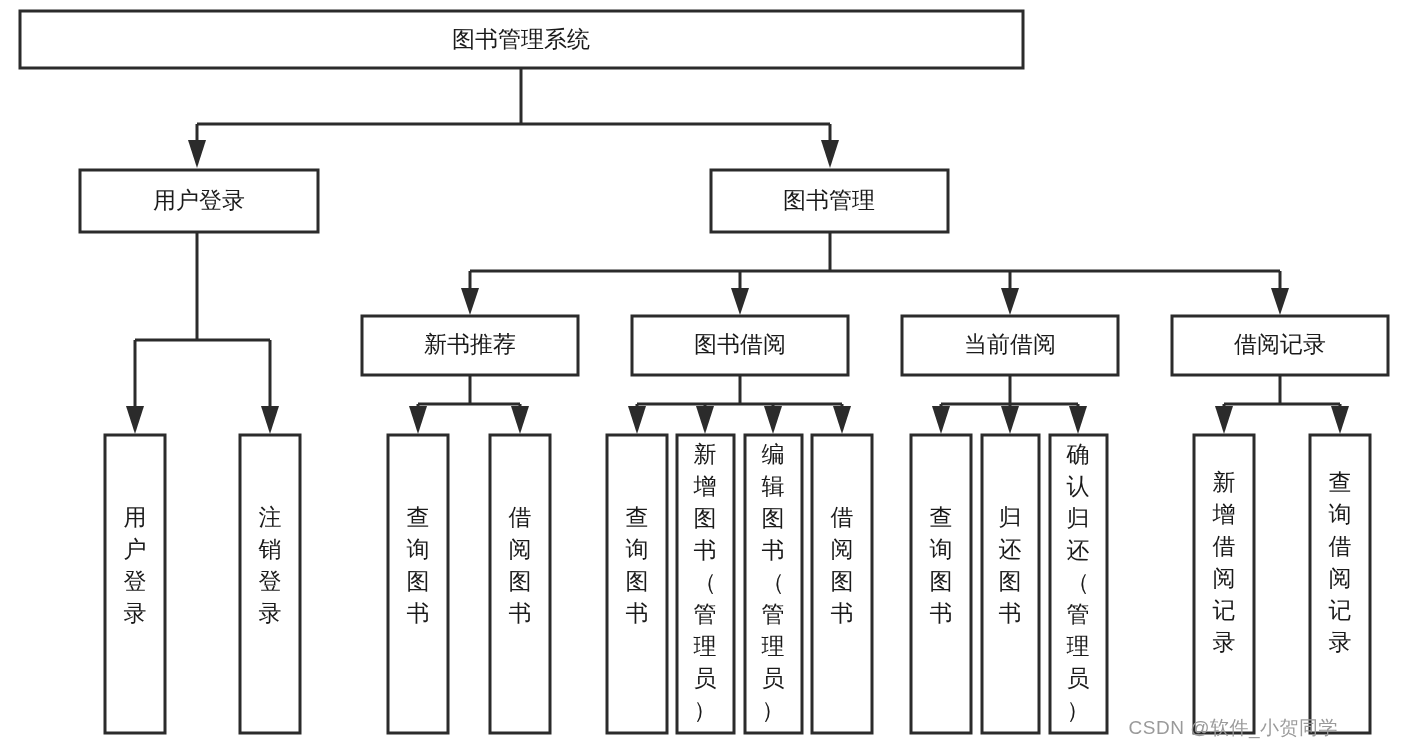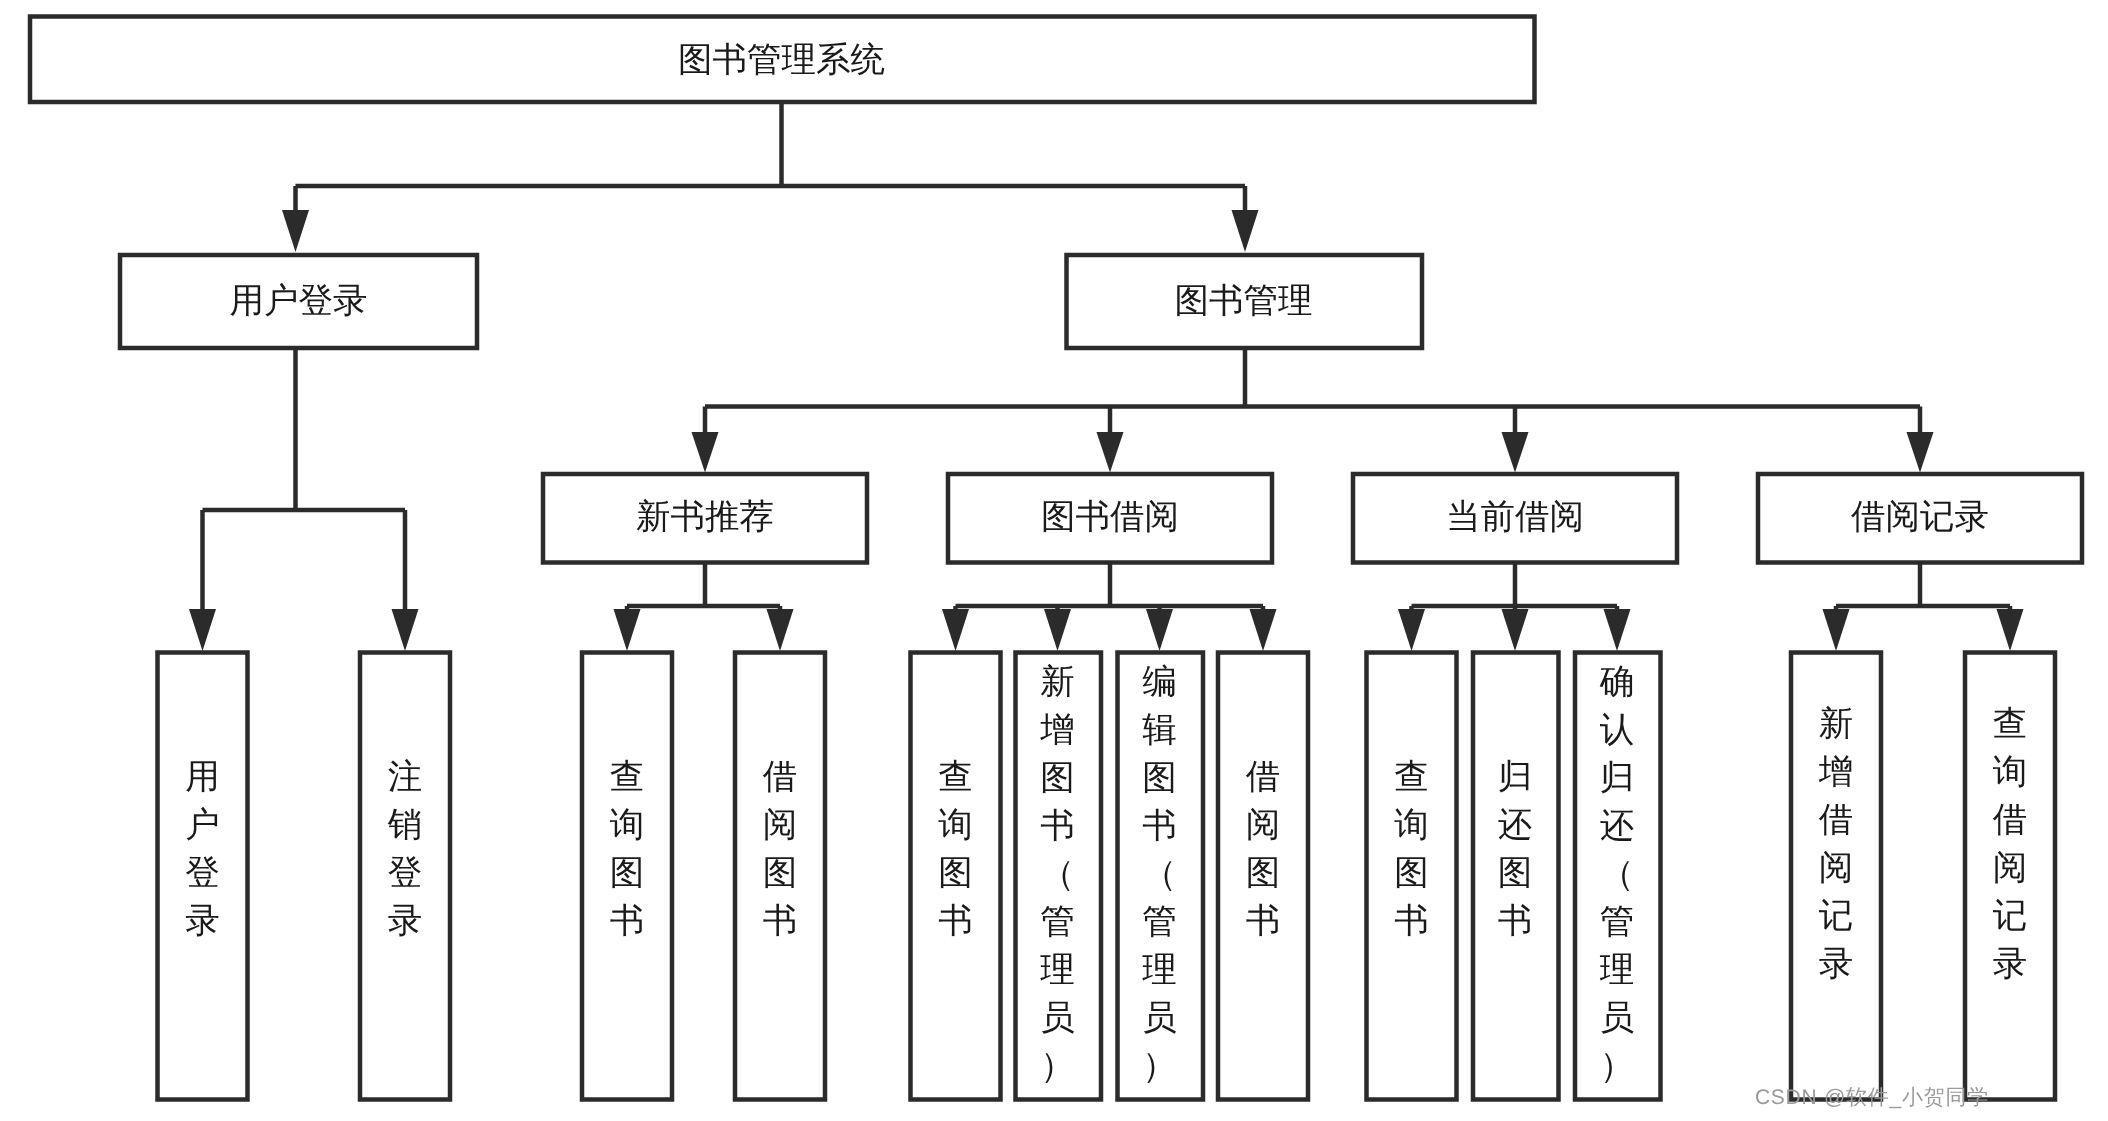--- a/index.html
+++ b/index.html
@@ -48,24 +48,24 @@
     stroke: #2b2b2b;
     stroke-width: 3;
     fill: none;
   }
   .arrow-head {
     fill: #2b2b2b;
     stroke: none;
   }
   .watermark {
     position: absolute;
-    right: 26px;
+    right: 14px;
     bottom: 6px;
     font-family: "Liberation Sans", "DejaVu Sans", sans-serif;
-    font-size: 14px;
+    font-size: 19px;
     color: #9a9a9a;
     white-space: nowrap;
     letter-spacing: 0.5px;
   }
 </style>
 </head>
 <body>
 
 <div id="diagram-root">
 

